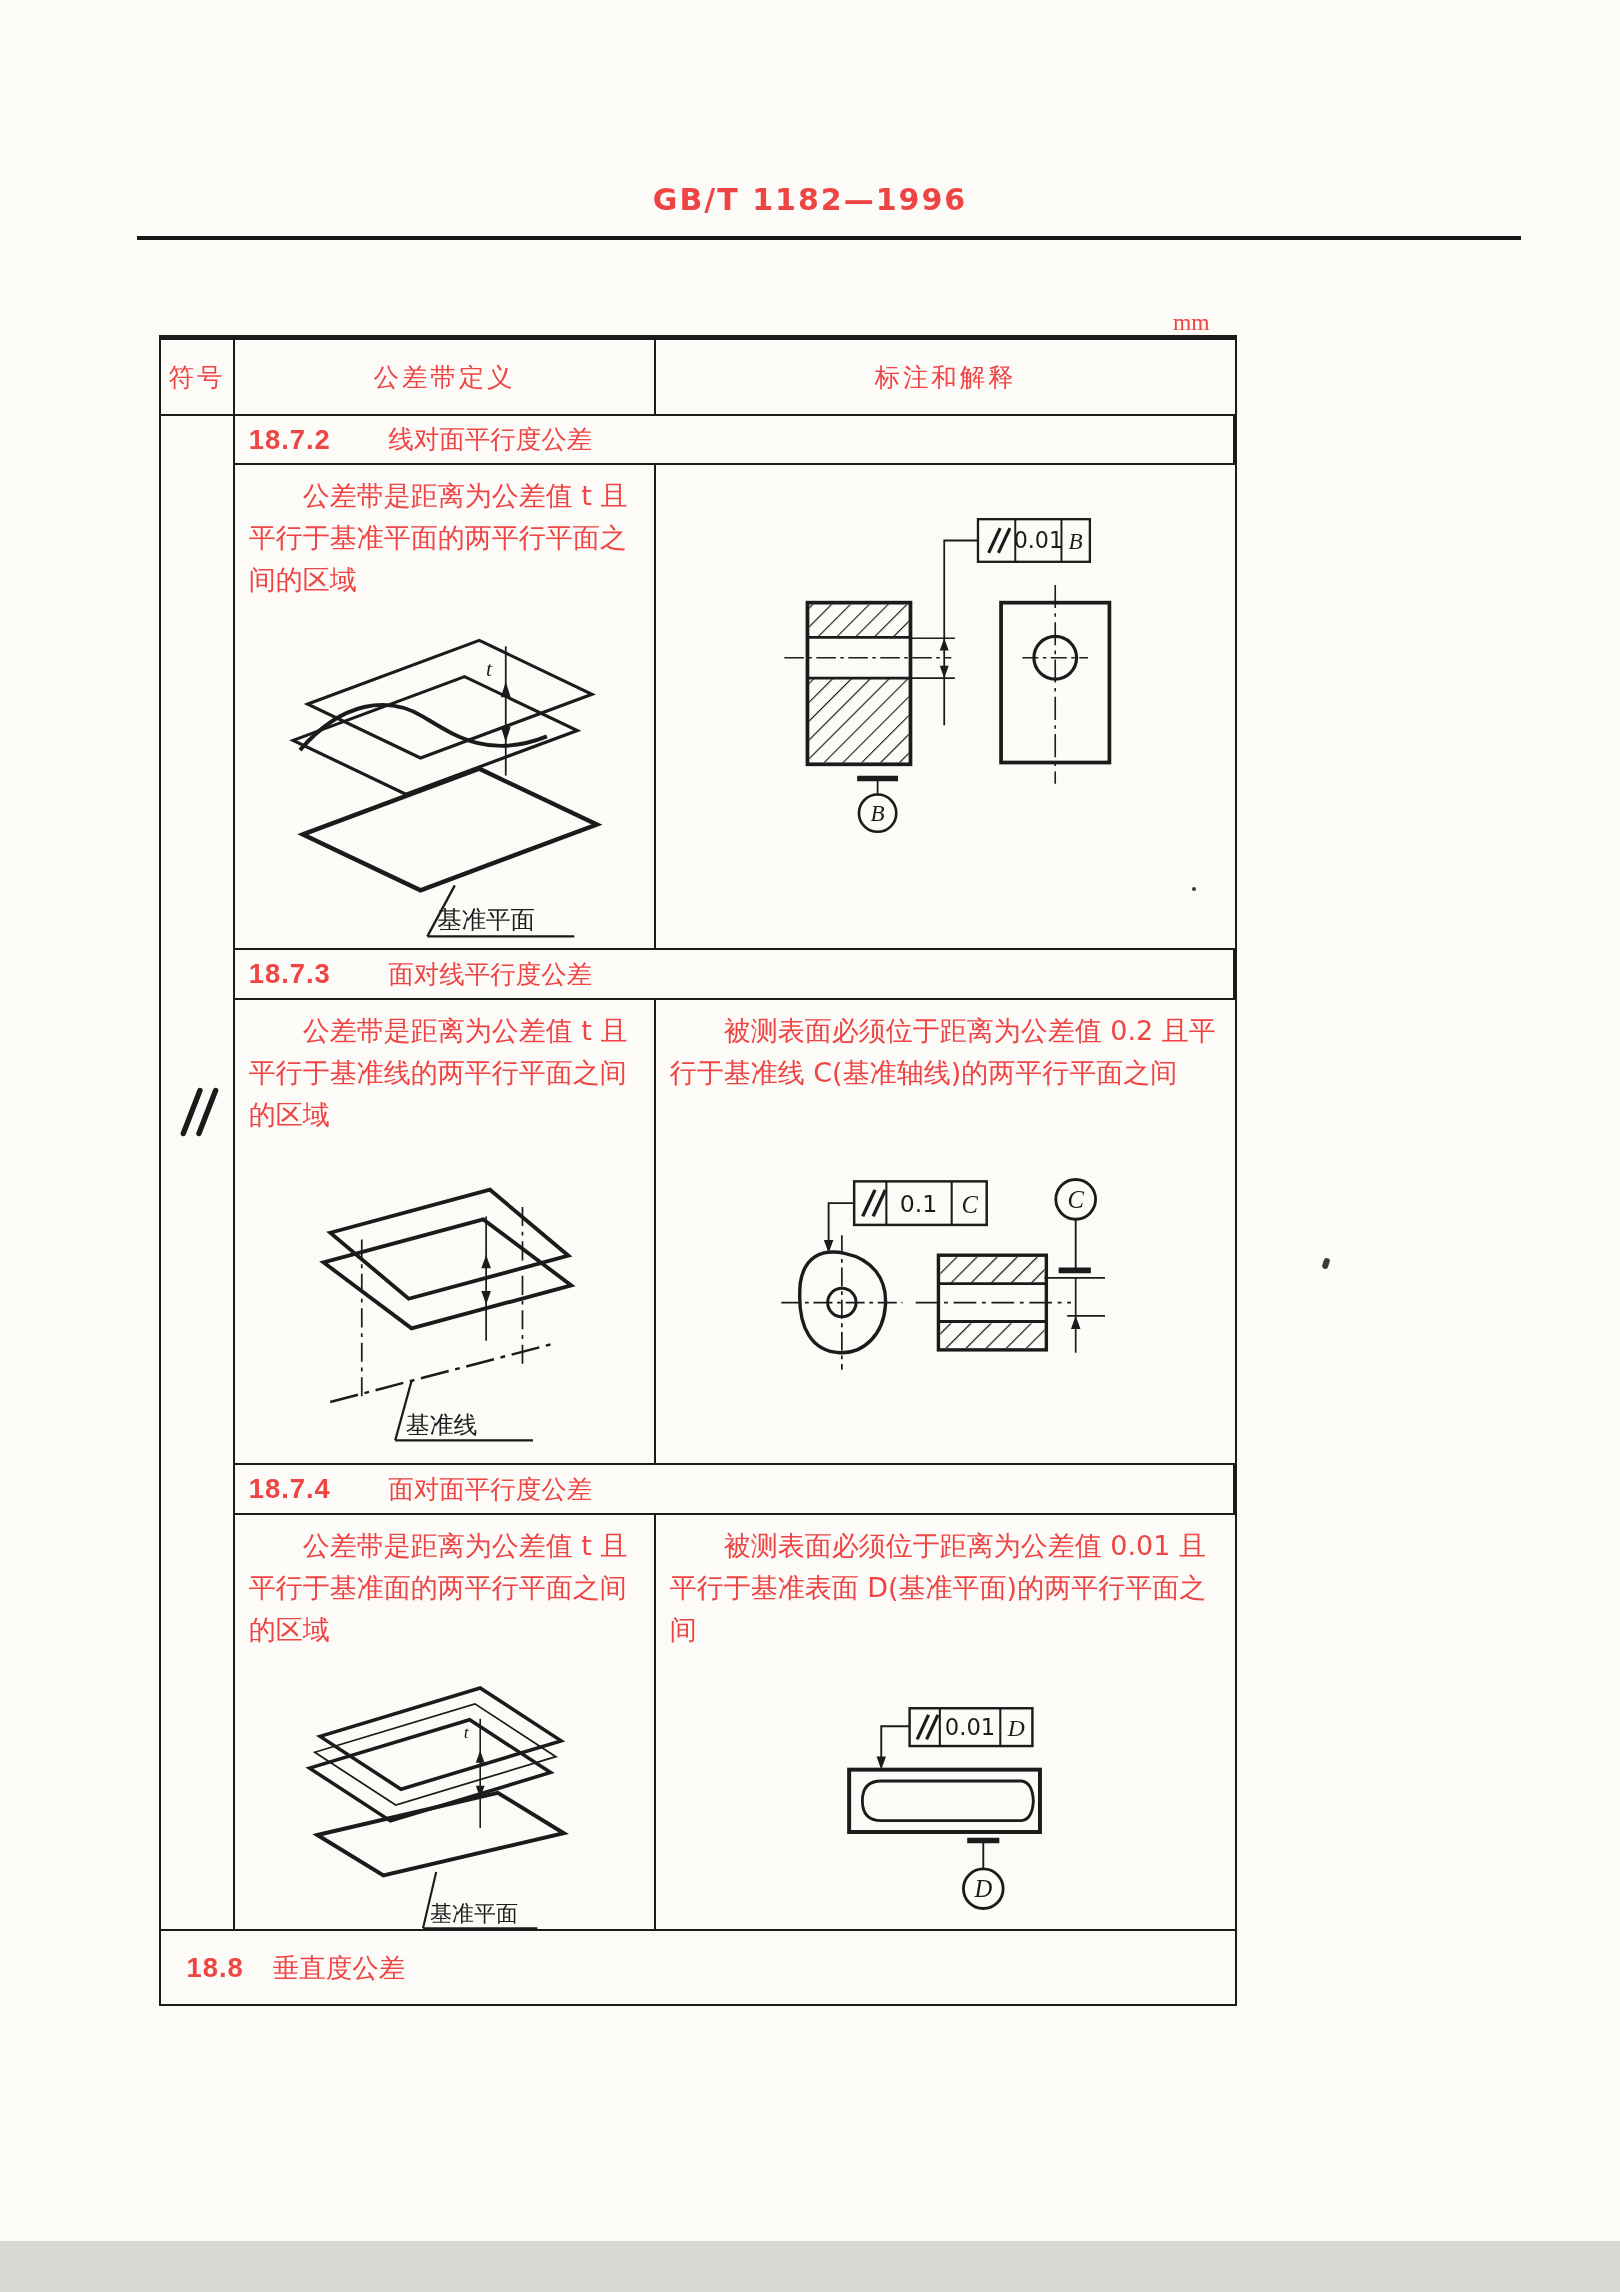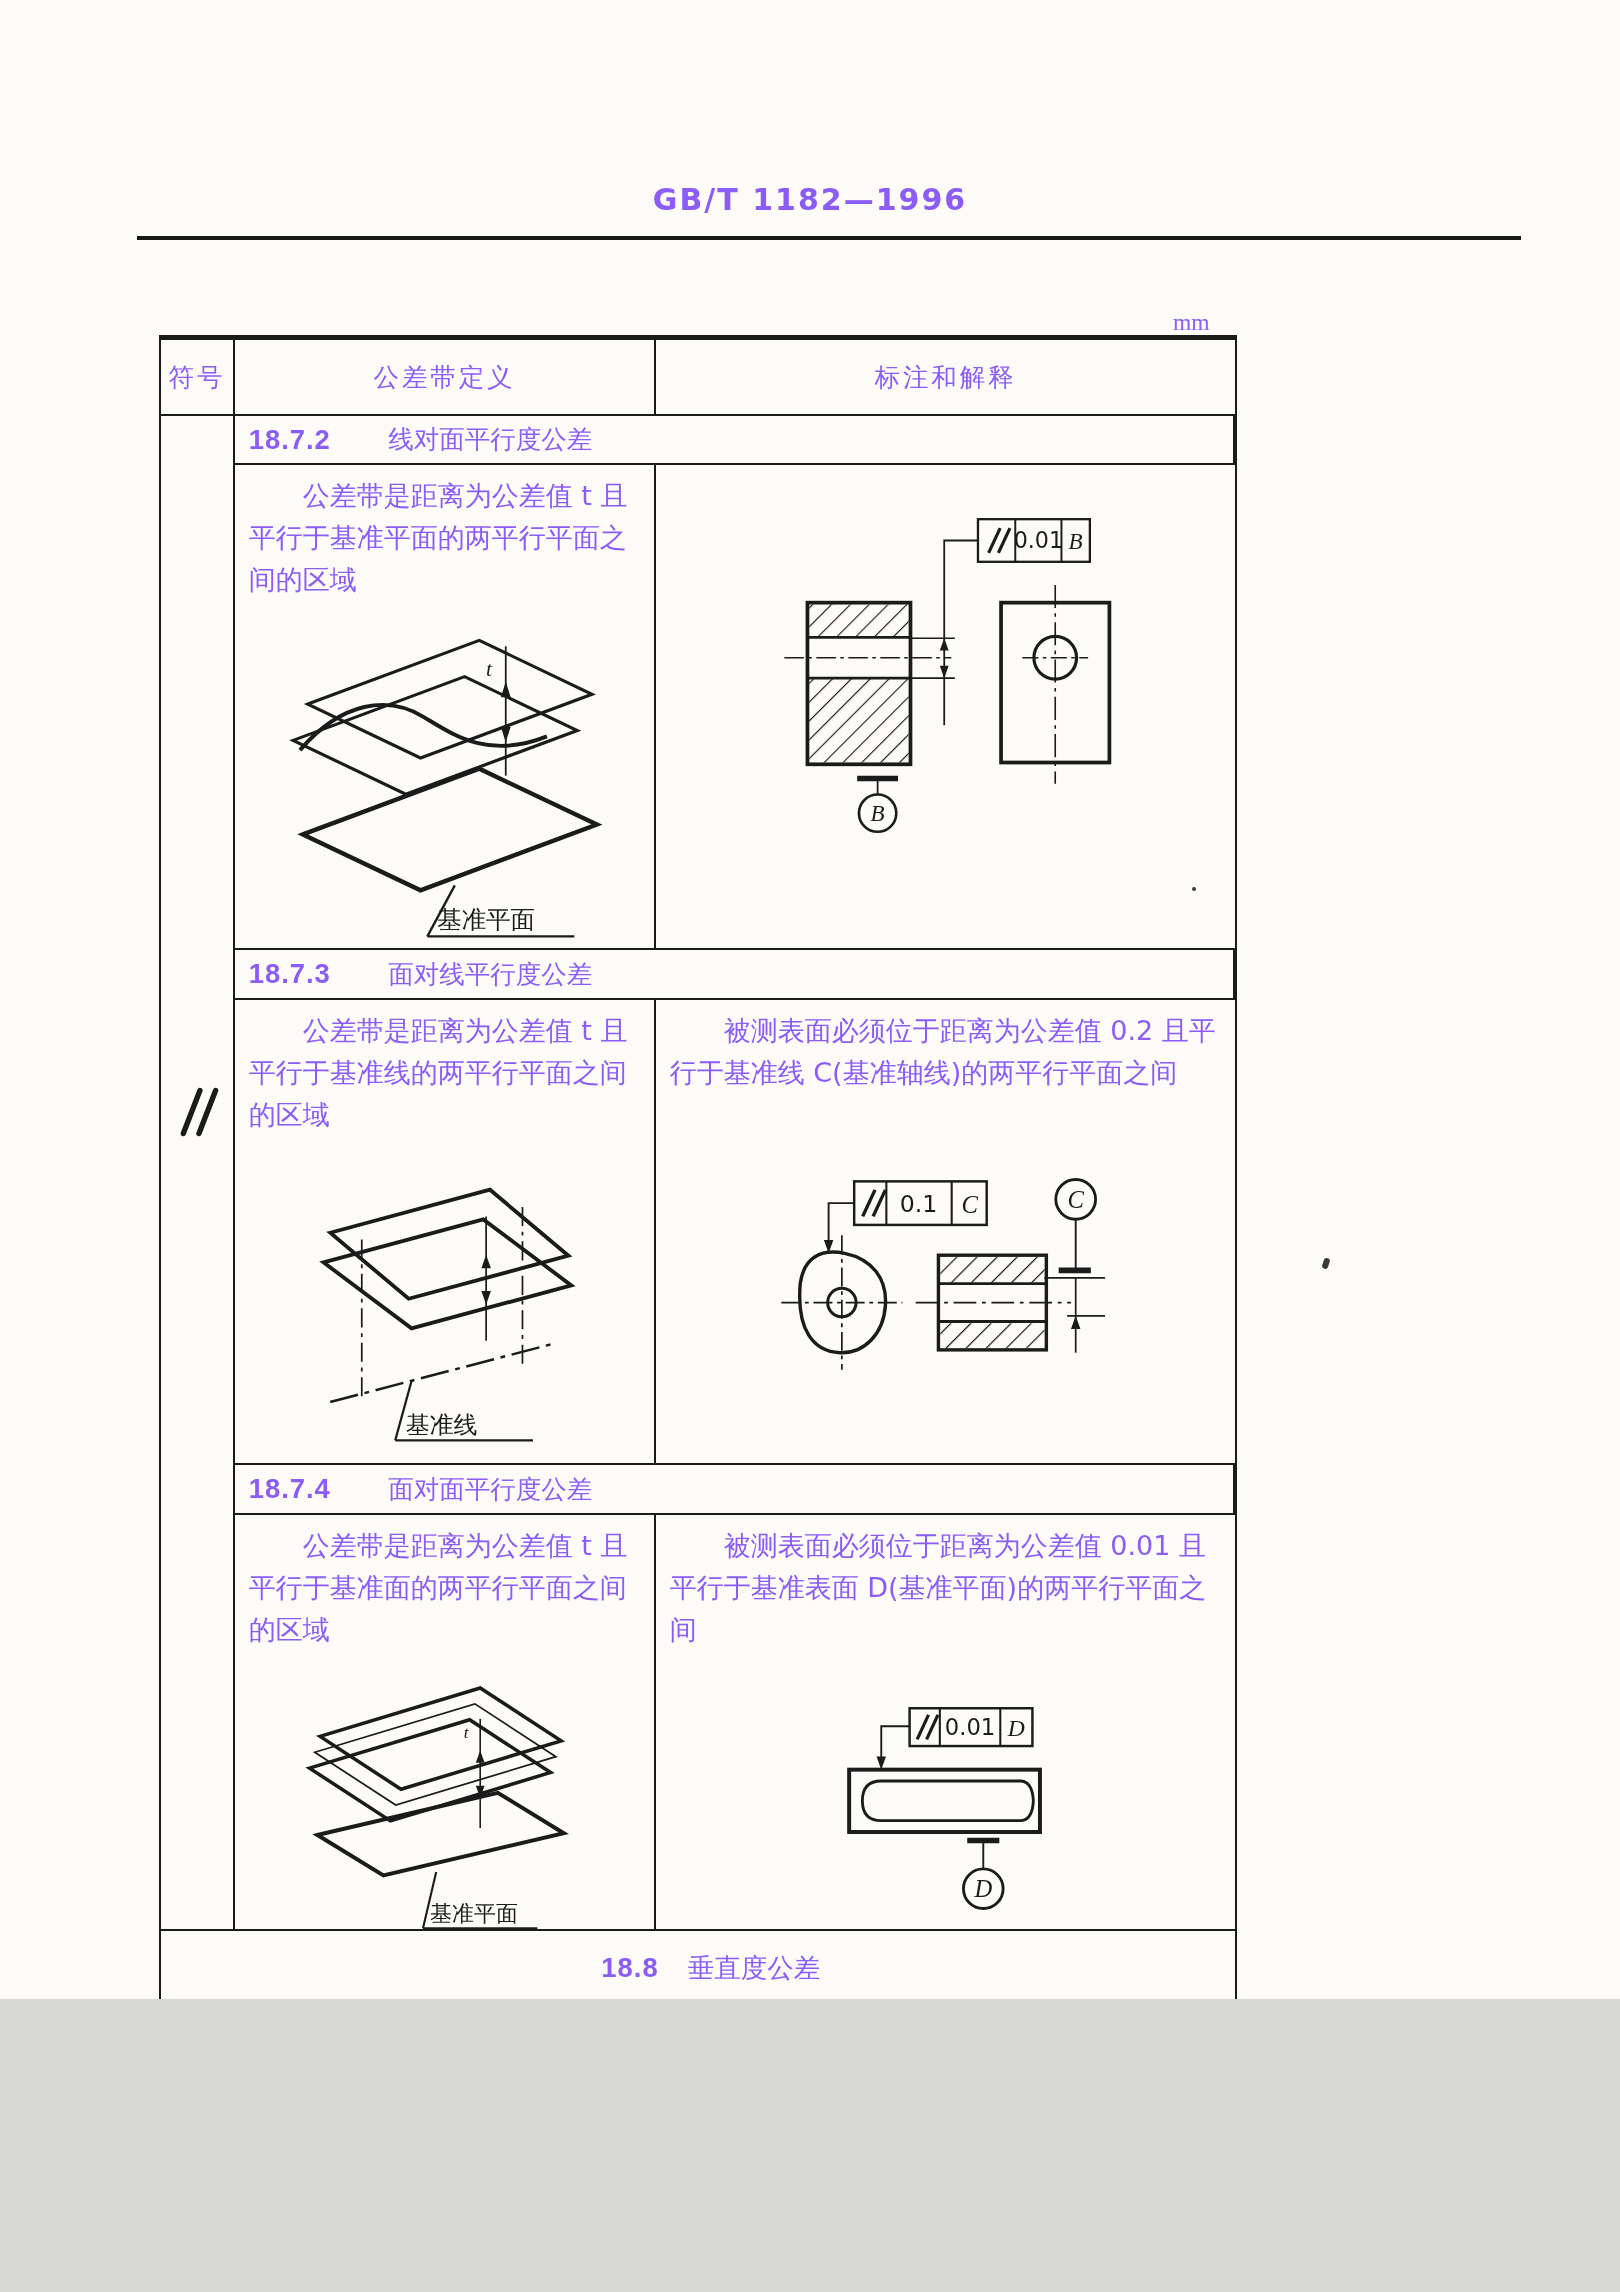--- a/index.html
+++ b/index.html
@@ -1,38 +1,38 @@
 <!DOCTYPE html>
 <html><head>
 <meta charset="utf-8">
 <style>
   html,body{margin:0;padding:0;background:#d8d8d4;}
-  .page{position:relative;width:1620px;height:1999px;background:#fcfbf7;
-        font-family:"DejaVu Sans","Liberation Sans",sans-serif;color:#8b5cf6;overflow:hidden;}
+  .page{position:relative;width:1620px;height:2241px;background:#fcfbf7;
+        font-family:"DejaVu Sans","Liberation Sans",sans-serif;color:#ef4444;overflow:hidden;}
   .doc-code{position:absolute;top:182px;left:0;width:100%;text-align:center;
             font-size:30px;font-weight:bold;letter-spacing:2px;}
   .top-rule{position:absolute;top:236px;left:137px;width:1384px;height:3.9px;background:#181818;}
   .caption{position:absolute;top:297px;left:650px;font-size:26.5px;letter-spacing:2px;margin-top:40px;}
   .unit{position:absolute;top:309px;left:1173px;font-size:23.5px;font-family:"Liberation Serif",serif;}
 
   .tbl{position:absolute;left:159px;top:335px;width:1074px;
        display:grid;grid-template-columns:74px 421px 579px;
        grid-template-rows:76px 49px 485px 50px 465px 50px 416px 73px;
        border:2.9px solid #1b1b1b;border-top-width:5.9px;background:#fcfbf7;}
   .cell{border-right:2px solid #1b1b1b;border-bottom:2px solid #1b1b1b;
         overflow:hidden;position:relative;box-sizing:border-box;}
   .noR{border-right:none;}
   .noB{border-bottom:none;}
   .th{display:flex;align-items:center;justify-content:center;font-size:25.5px;letter-spacing:2.9px;}
   .sym-cell{grid-column:1;grid-row:2/8;}
   .titleRow{grid-column:2/4;display:flex;align-items:center;padding-left:13.7px;font-size:25.5px;gap:32px;}
   .clause{font-weight:bold;font-size:27.4px;letter-spacing:1px;margin-right:25.5px;font-family:"Liberation Sans",sans-serif;}
   .bodyTxt{font-size:27px;line-height:42px;text-indent:2em;margin:0;padding:9.8px 13.7px 0 13.7px;}
   .diagram{display:block;margin:0 auto;}
-  .footerRow{grid-column:1/4;display:flex;align-items:center;padding-left:25.5px;font-size:26.5px;justify-content:center;}
+  .footerRow{grid-column:1/4;display:flex;align-items:center;padding-left:25.5px;font-size:26.5px;}
   .footerRow .clause{font-size:27.4px;margin-right:29px;}
   .sym-glyph{position:absolute;left:50%;top:46%;transform:translate(-50%,-50%);}
   .speck{position:absolute;background:#3a3a38;border-radius:50%;}
   svg text{font-family:"DejaVu Sans","Liberation Sans",sans-serif;fill:#1b1b1b;}
   svg .serifit{font-family:"Liberation Serif","DejaVu Serif",serif;font-style:italic;}
 </style>
 </head>
 <body>
 
 <div class="page">

